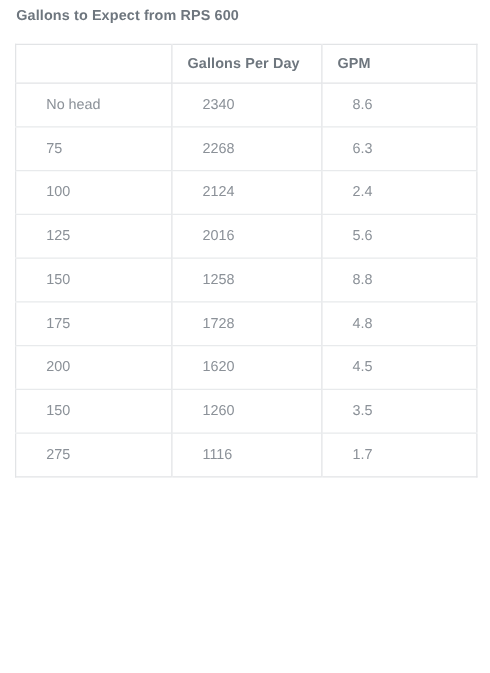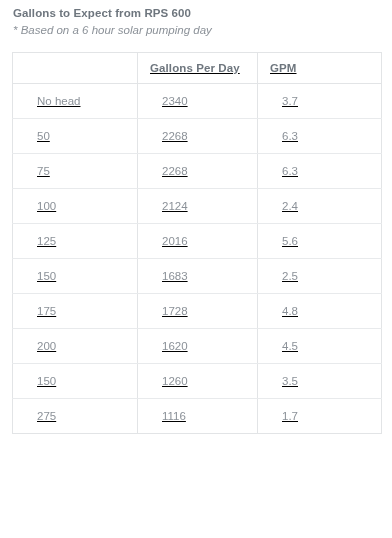--- a/index.html
+++ b/index.html
@@ -48,21 +48,20 @@
 
   .table-wrap {
     margin: 14px 11px 0 12px;
   }
 
   table.data-table {
     border-collapse: collapse;
     width: 369px;
     table-layout: fixed;
     border: 1px solid #e2e4e6;
-    text-decoration: underline;
   }
 
   table.data-table col.c-head { width: 125px; }
   table.data-table col.c-gpd  { width: 120px; }
   table.data-table col.c-gpm  { width: 124px; }
 
   table.data-table th,
   table.data-table td {
     border-right: 1px solid #e2e4e6;
     border-bottom: 1px solid #e8eaec;
@@ -103,67 +102,61 @@
     font-size: 0;
   }
 </style>
 </head>
 <body>
 
 <div class="page">
 
   <div class="heading-block">
     <div class="title">Gallons to Expect from RPS 600</div>
-    <div class="subtitle">* Based on a 6 hour solar pumping day</div>
   </div>
 
   <div class="table-wrap">
     <table class="data-table">
       <colgroup>
         <col class="c-head">
         <col class="c-gpd">
         <col class="c-gpm">
       </colgroup>
       <thead>
         <tr>
           <th class="empty-head-cell"></th>
           <th>Gallons Per Day</th>
           <th>GPM</th>
         </tr>
       </thead>
       <tbody>
         <tr>
           <td>No head</td>
           <td>2340</td>
-          <td>3.7</td>
-        </tr>
-        <tr>
-          <td>50</td>
-          <td>2268</td>
-          <td>6.3</td>
+          <td>8.6</td>
         </tr>
         <tr>
           <td>75</td>
           <td>2268</td>
           <td>6.3</td>
         </tr>
         <tr>
           <td>100</td>
           <td>2124</td>
           <td>2.4</td>
         </tr>
         <tr>
           <td>125</td>
           <td>2016</td>
           <td>5.6</td>
         </tr>
         <tr>
           <td>150</td>
-          <td>1683</td>
-          <td>2.5</td>
+          <td>1258</td>
+          <td>8.8</td>
         </tr>
         <tr>
           <td>175</td>
           <td>1728</td>
           <td>4.8</td>
         </tr>
         <tr>
           <td>200</td>
           <td>1620</td>
           <td>4.5</td>

